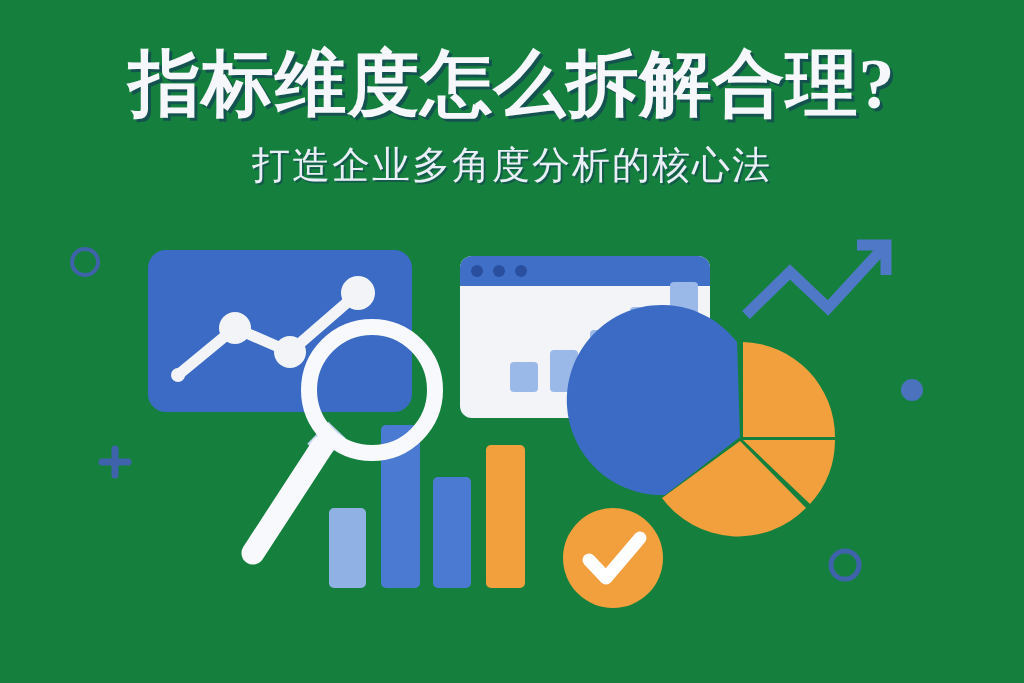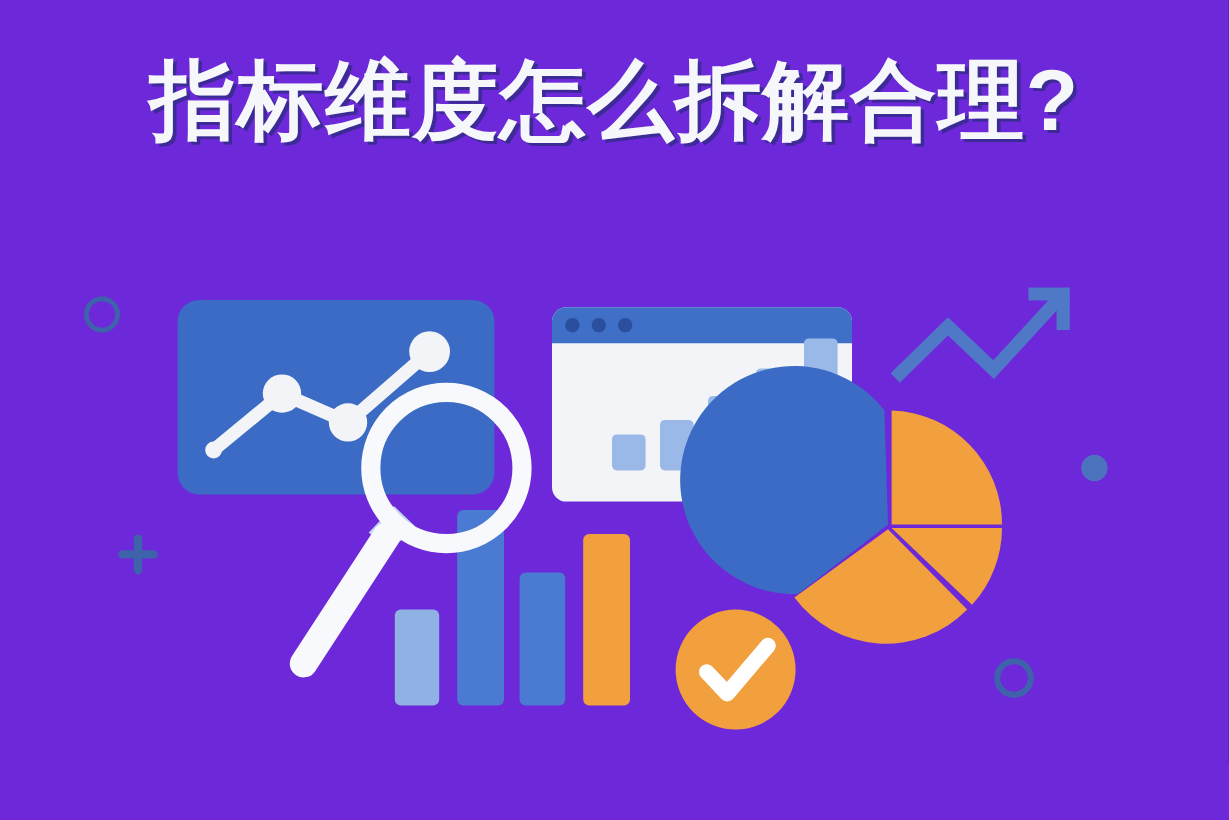--- a/index.html
+++ b/index.html
@@ -4,23 +4,23 @@
 <style>
   html, body {
     margin: 0;
     padding: 0;
     background: #1e3a6e;
   }
   #poster {
     position: relative;
     width: 1024px;
     height: 683px;
-    background: #6d28d9;
+    background: #15803d;
     overflow: hidden;
-    font-family: Liberation Sans, sans-serif;
+    font-family: Liberation Serif, serif;
   }
 
   
   #title-block {
     position: absolute;
     left: 0;
     top: 48px;
     width: 1024px;
     text-align: center;
   }
@@ -131,15 +131,16 @@
 
     <g>
       <circle cx="613" cy="558" r="50" fill="#f2a03d"></circle>
       <polyline points="589,560 606,578 640,538" fill="none" stroke="#ffffff" stroke-width="13" stroke-linecap="round" stroke-linejoin="round"></polyline>
     </g>
 
   </svg>
 
   <div id="title-block">
     <h1 id="main-title">指标维度怎么拆解合理?</h1>
+    <h2 id="sub-title">打造企业多角度分析的核心法</h2>
   </div>
 
 </div>
 
 </body></html>

